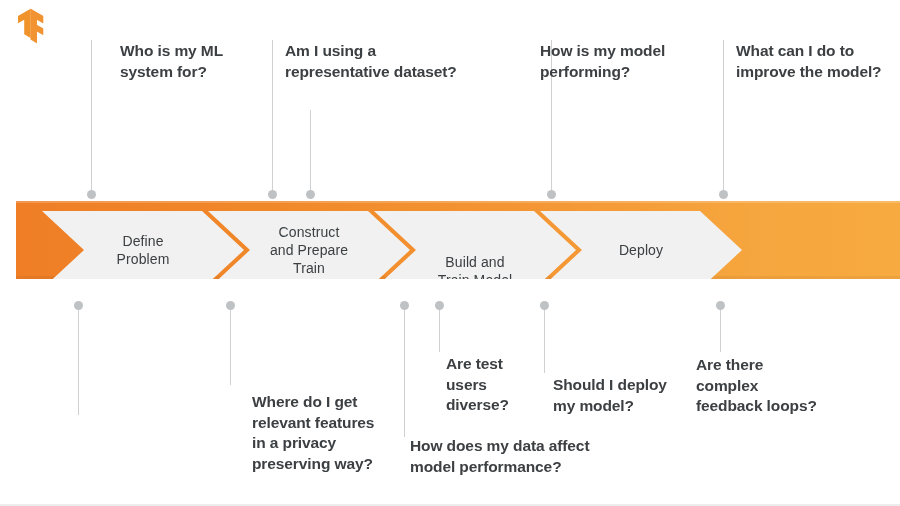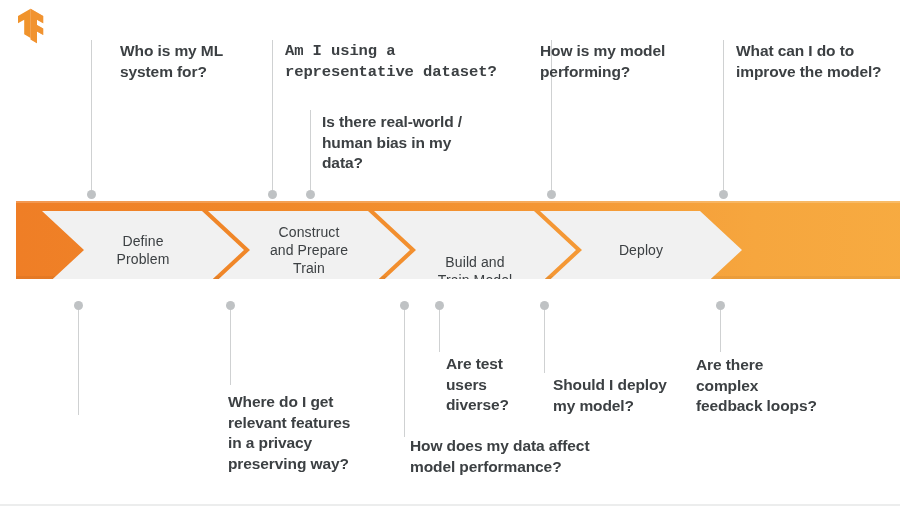--- a/index.html
+++ b/index.html
@@ -141,26 +141,23 @@
 
   <div class="dot" style="left:87px;  top:190px;"></div>
   <div class="dot" style="left:268px; top:190px;"></div>
   <div class="dot" style="left:306px; top:190px;"></div>
   <div class="dot" style="left:547px; top:190px;"></div>
   <div class="dot" style="left:719px; top:190px;"></div>
 
   <div class="qlabel" style="left:104px; top:41px; width:165px;margin-left:16px;">Who is my ML
 system for?</div>
 
-  <div class="qlabel" style="left:285px; top:41px; width:230px;font-family:Liberation Mono, monospace;">Am I using a
+  <div class="qlabel" style="left:285px; top:41px; width:230px;">Am I using a
 representative dataset?</div>
 
-  <div class="qlabel" style="left:322px; top:112px; width:190px;">Is there real-world /
-human bias in my
-data?</div>
 
   <div class="qlabel" style="left:540px; top:41px; width:165px;">How is my model
 performing?</div>
 
   <div class="qlabel" style="left:736px; top:41px; width:175px;">What can I do to
 improve the model?</div>
 
   <div class="banner">
     <div class="banner-top-edge"></div>
     <div class="banner-bot-edge"></div>
@@ -195,21 +192,21 @@
   <div class="connector" style="left:720px; top:307px; height:45px;"></div>
 
   <div class="dot" style="left:74px;  top:301px;"></div>
   <div class="dot" style="left:226px; top:301px;"></div>
   <div class="dot" style="left:400px; top:301px;"></div>
   <div class="dot" style="left:435px; top:301px;"></div>
   <div class="dot" style="left:540px; top:301px;"></div>
   <div class="dot" style="left:716px; top:301px;"></div>
 
 
-  <div class="qlabel" style="left:228px; top:392px; width:165px;">Where do I get
+  <div class="qlabel" style="left:252px; top:392px; width:165px;">Where do I get
 relevant features
 in a privacy
 preserving way?</div>
 
   <div class="qlabel" style="left:446px; top:354px; width:105px;">Are test
 users
 diverse?</div>
 
   <div class="qlabel" style="left:410px; top:436px; width:230px;">How does my data affect
 model performance?</div>

